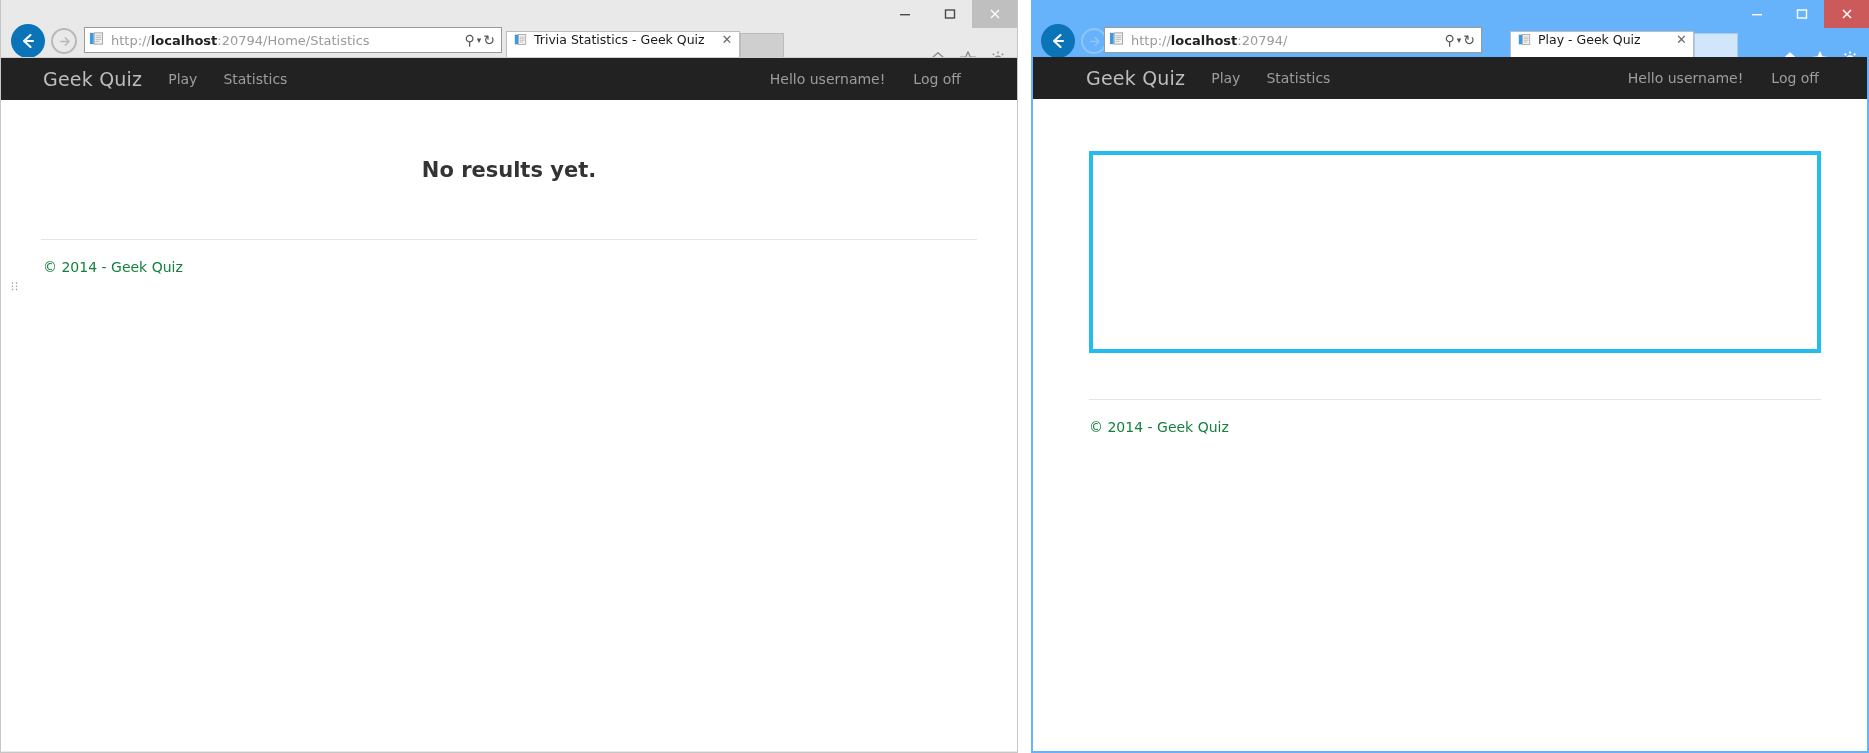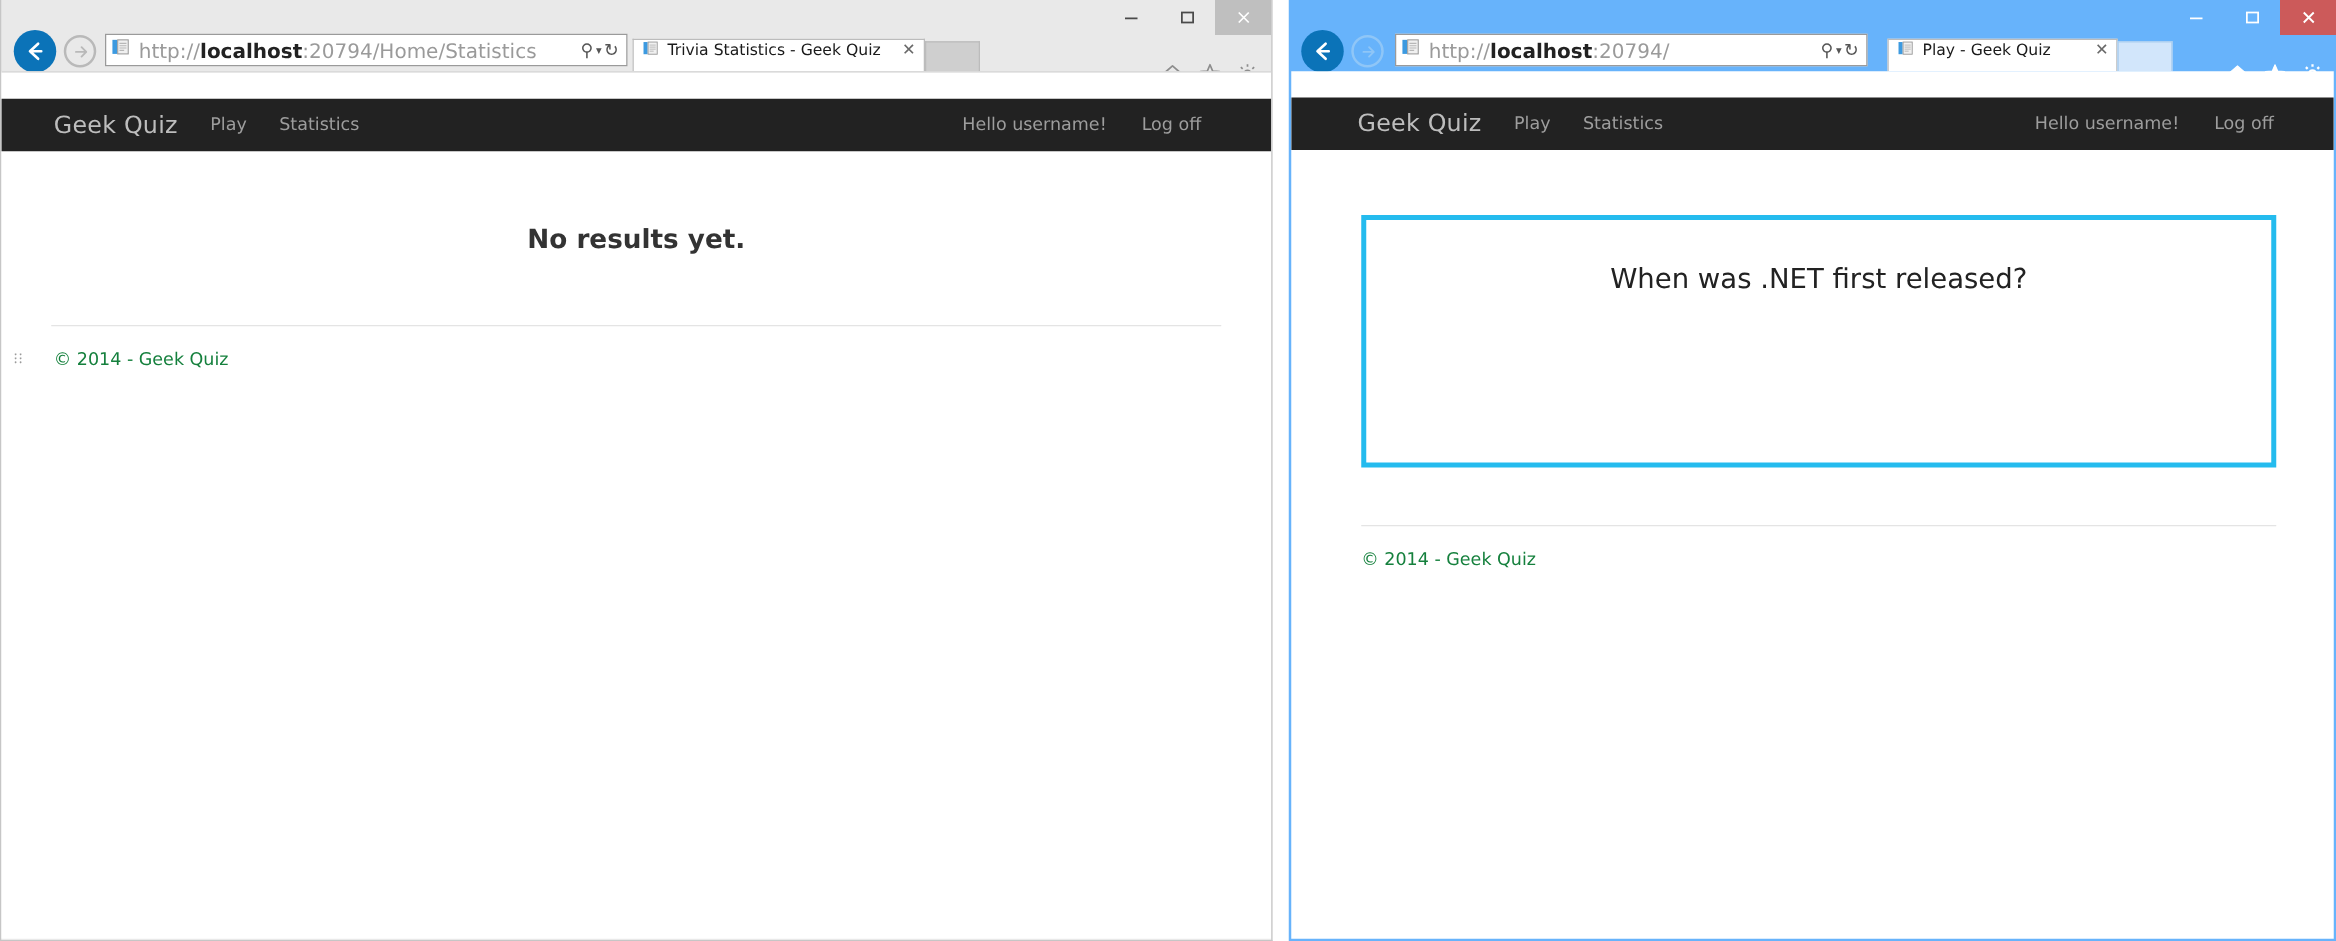--- a/index.html
+++ b/index.html
@@ -56,25 +56,25 @@
   }
   #win-right .navbtn.fwd { border-color: #8fc6f7; }
   .navbtn svg { display: block; }
 
   .addressbar {
     position: absolute; top: 5px; height: 26px;
     background: #ffffff; border: 1px solid #9a9a9a;
     display: flex; align-items: center;
   }
   #win-left .addressbar  { left: 83px; width: 418px; }
-  #win-right .addressbar { left: 85px; width: 378px; }
+  #win-right .addressbar { left: 73px; width: 378px; }
 
   .addr-favicon { width: 20px; margin-left: 4px; flex: 0 0 auto; }
   .addr-url {
-    flex: 1 1 auto; font-size: 16px; color: #9a9a9a;
+    flex: 1 1 auto; font-size: 13px; color: #9a9a9a;
     white-space: nowrap; overflow: hidden; padding-left: 2px;
     font-family: "DejaVu Sans", sans-serif;
   }
   .addr-url b { color: #222; font-weight: 700; }
   .addr-tools { display: flex; align-items: center; gap: 2px; padding-right: 6px; flex: 0 0 auto; }
   .addr-tools span { color: #555; font-size: 14px; line-height: 1; }
 
   .tabstrip { position: absolute; top: 5px; height: 30px; display: flex; align-items: flex-end; }
   #win-left .tabstrip { left: 505px; }
   #win-right .tabstrip { left: 467px; padding-left: 12px; }
@@ -93,21 +93,21 @@
   #win-right .cmdicons { color: #ffffff; }
 
   
   .viewport { position: absolute; left: 0; background: #ffffff; overflow: hidden; }
   #win-left .viewport  { top: 57px; width: 1016px; height: 694px; border-top: 1px solid #cfcfcf;}
   #win-right .viewport { top: 57px; left: 2px; width: 834px; height: 694px; }
 
   
   .navbar {
     width: 100%; height: 42px; background: #222222;
-    display: flex; align-items: center; position: relative; margin-top: 21px;
+    display: flex; align-items: center; position: relative;
   }
   .brand {
     color: #bdbdbd; font-size: 19px; letter-spacing: .2px;
     font-family: "DejaVu Sans", sans-serif;
   }
   .navlink {
     color: #9d9d9d; font-size: 14px; font-family: "DejaVu Sans", sans-serif;
   }
   .nav-left { display: flex; align-items: center; gap: 26px; }
   .nav-right { position: absolute; display: flex; align-items: flex-start; gap: 28px; }
@@ -352,21 +352,20 @@
           <span class="navlink">Statistics</span>
         </div>
         <div class="nav-right" style="right:48px">
           <span class="navlink">Hello username!</span>
           <span class="navlink">Log off</span>
         </div>
       </div>
 
       <div class="page-body">
         <div class="quiz-box" style="margin:52px 46px 0 56px; height:202px">
-          <div class="quiz-question" style="margin-top:35px">When was .NET first released?</div>
         </div>
         <hr class="footer-rule" style="margin:46px 46px 0 56px">
         <div class="copyright" style="margin:19px 0 0 56px">© 2014 - Geek Quiz</div>
       </div>
     </div>
   </div>
 
 </div>
 
 </body></html>

